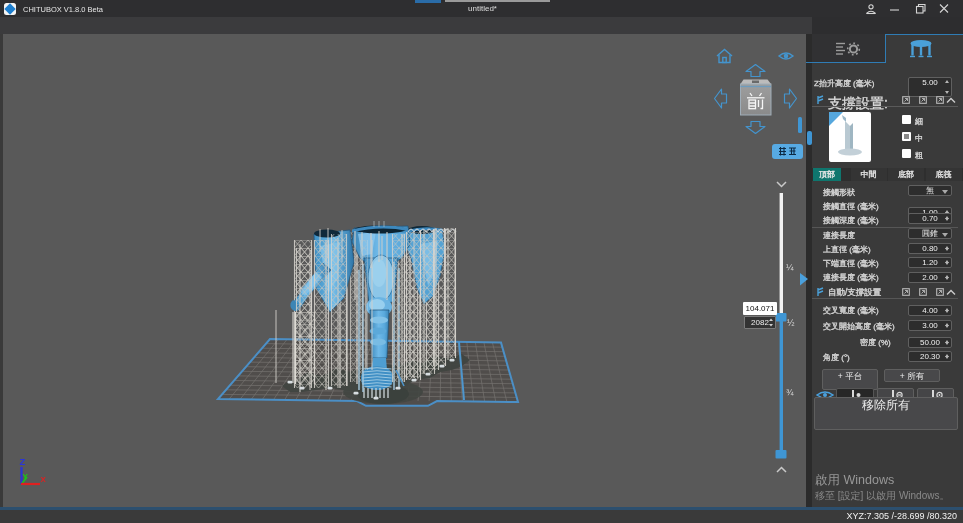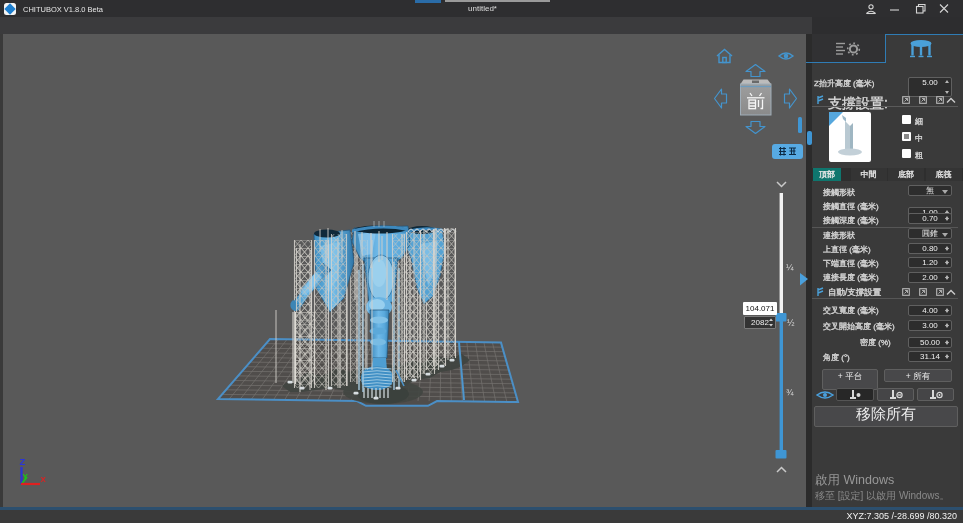--- a/index.html
+++ b/index.html
@@ -127,21 +127,21 @@
 <div class="tab2" style="left:888px;top:168px;width:36px">底部</div>
 <div class="tab2" style="left:925.5px;top:168px;width:36px">底筏</div>
 
 <div class="lbl" style="left:823px;top:186.5px">接觸形狀</div>
 <div class="ctl drop" style="top:185px">無</div>
 <div class="lbl" style="left:823px;top:200.5px">接觸直徑 (毫米)</div>
 <div class="ctl spin" style="top:207px">1.00</div>
 <div class="lbl" style="left:823px;top:214.5px">接觸深度 (毫米)</div>
 <div class="ctl spin" style="top:213px">0.70</div>
 <div class="abs" style="left:812px;top:227px;width:146px;height:1px;background:#565656"></div>
-<div class="lbl" style="left:823px;top:229.5px">連接形狀</div>
+<div class="lbl" style="left:823px;top:229.5px">連接長度</div>
 <div class="ctl drop" style="top:228px">圓錐</div>
 <div class="lbl" style="left:823px;top:243.5px">上直徑 (毫米)</div>
 <div class="ctl spin" style="top:242.5px">0.80</div>
 <div class="lbl" style="left:823px;top:257.5px">下端直徑 (毫米)</div>
 <div class="ctl spin" style="top:257px">1.20</div>
 <div class="lbl" style="left:823px;top:272px">連接長度 (毫米)</div>
 <div class="ctl spin" style="top:271.5px">2.00</div>
 
 <svg class="abs" style="left:816px;top:287px" width="9" height="10">
     <path d="M2,1 L2,9 M2,3 L7,1 M2,6 L7,4" stroke="#4aa0d8" stroke-width="1.4" fill="none"></path>
@@ -164,24 +164,24 @@
   </svg>
 <div class="abs" style="left:812px;top:298px;width:146px;height:1px;background:#565656"></div>
 
 <div class="lbl" style="left:823px;top:305px">交叉寬度 (毫米)</div>
 <div class="ctl spin" style="top:304.5px">4.00</div>
 <div class="lbl" style="left:823px;top:320.5px">交叉開始高度 (毫米)</div>
 <div class="ctl spin" style="top:320px">3.00</div>
 <div class="lbl" style="left:860px;top:337px">密度 (%)</div>
 <div class="ctl spin" style="top:336.5px">50.00</div>
 <div class="lbl" style="left:823px;top:351.5px">角度 (°)</div>
-<div class="ctl spin" style="top:351px">31.14</div>
+<div class="ctl spin" style="top:351px">20.30</div>
 
 <div class="btn" style="left:822px;top:369px;width:56px;height:21px;line-height:12px">+ 平台</div>
-<div class="btn" style="left:884px;top:369px;width:68px;height:13px;line-height:12px">+ 所有</div>
+<div class="btn" style="left:884px;top:369px;width:56px;height:13px;line-height:12px">+ 所有</div>
 
 <svg class="abs" style="left:816px;top:390px" width="18" height="10">
     <path d="M1,5 Q9,-1 17,5 Q9,11 1,5 Z" fill="none" stroke="#4aa0dd" stroke-width="1.5"></path>
     <circle cx="9" cy="5" r="2" fill="#4aa0dd"></circle>
   </svg>
 <div class="abs" style="left:836px;top:388px;width:38px;height:13px;background:#272727;border:1px solid #555;border-radius:2px"></div>
 <div class="abs" style="left:877px;top:388px;width:37px;height:13px;background:#454547;border:1px solid #5f5f5f;border-radius:2px"></div>
 <div class="abs" style="left:917px;top:388px;width:37px;height:13px;background:#454547;border:1px solid #5f5f5f;border-radius:2px"></div>
 <svg class="abs" style="left:849px;top:390px" width="12" height="10">
     <path d="M3,0 L5,0 L5,7 L3,7 Z M1,7 L7,7 L7,9 L1,9 Z" fill="#d8d8d8"></path>
@@ -191,21 +191,21 @@
     <path d="M3,0 L5,0 L5,7 L3,7 Z M1,7 L7,7 L7,9 L1,9 Z" fill="#d8d8d8"></path>
     <circle cx="10.5" cy="5" r="2.6" fill="none" stroke="#d8d8d8" stroke-width="1.2"></circle>
     <line x1="9" y1="5" x2="12" y2="5" stroke="#d8d8d8" stroke-width="1.2"></line>
   </svg>
 <svg class="abs" style="left:929px;top:390px" width="14" height="10">
     <path d="M3,0 L5,0 L5,7 L3,7 Z M1,7 L7,7 L7,9 L1,9 Z" fill="#d8d8d8"></path>
     <circle cx="10.5" cy="5" r="2.6" fill="none" stroke="#d8d8d8" stroke-width="1.2"></circle>
     <circle cx="10.5" cy="5" r="0.9" fill="#d8d8d8"></circle>
   </svg>
 
-<div class="btn" style="left:814px;top:406px;width:144px;height:21px;font-size:15px;line-height:14px">移除所有</div>
+<div class="btn" style="left:814px;top:397px;width:144px;height:33px;font-size:12px;line-height:14px">移除所有</div>
 
 <div class="abs" style="left:815px;top:472px;color:#989898;font-size:12.5px">啟用 Windows</div>
 <div class="abs" style="left:815px;top:489px;color:#8a8a8a;font-size:10px">移至 [設定] 以啟用 Windows。</div>
 
 <svg width="963" height="523" style="position:absolute;left:0;top:0">
 <defs>
 <linearGradient id="legg" x1="0" y1="0" x2="1" y2="0">
  <stop offset="0" stop-color="#3c86b8"></stop>
         <stop offset="0.45" stop-color="#6fb9e8"></stop>
  <stop offset="0.75" stop-color="#5aaadd"></stop>

